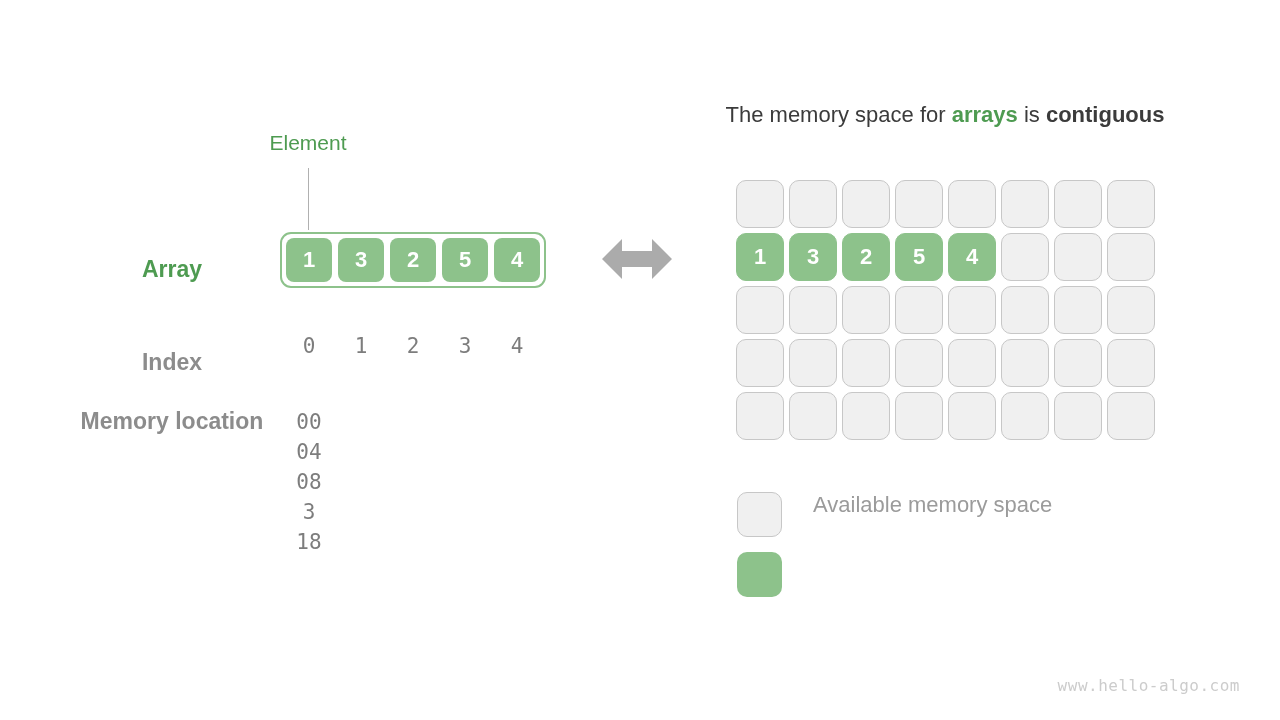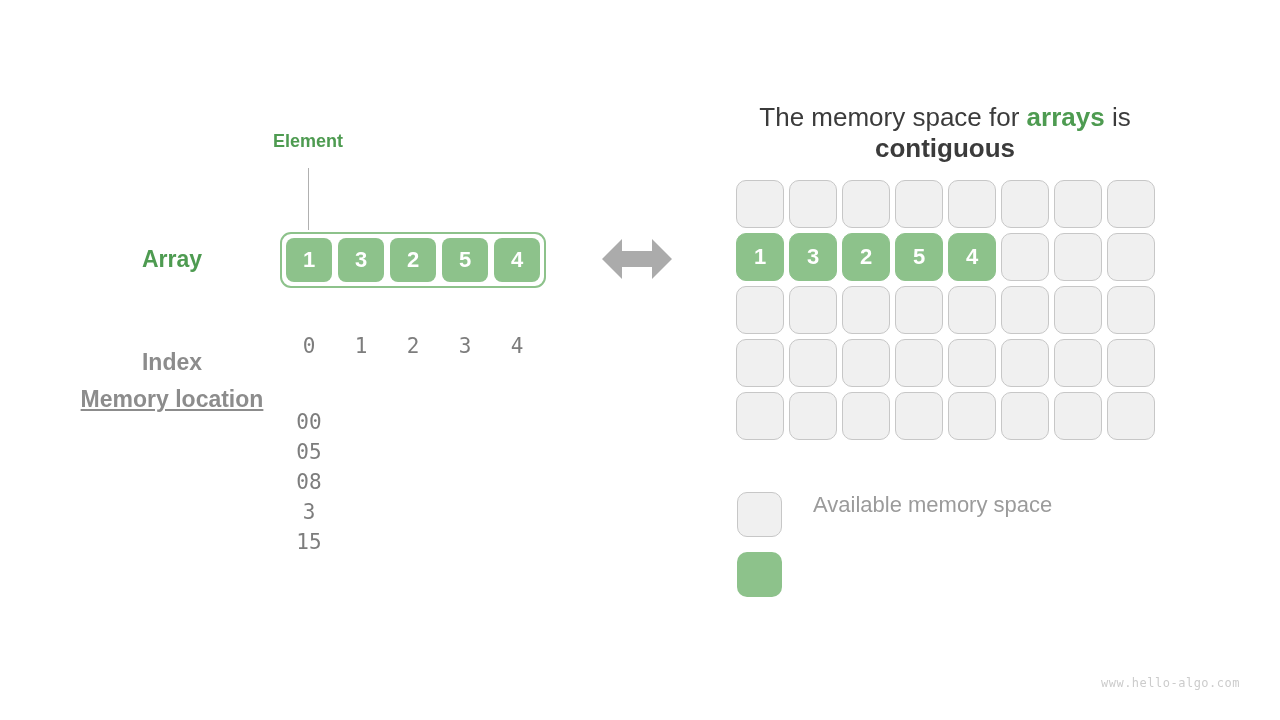--- a/index.html
+++ b/index.html
@@ -15,32 +15,32 @@
   html,body{margin:0;padding:0;}
   body{
     width:1280px;height:720px;position:relative;background:#ffffff;
     font-family:"Liberation Sans", sans-serif;overflow:hidden;
   }
   .mono{font-family:"DejaVu Sans Mono", monospace;}
 
   
   .element-label{
     position:absolute;left:238px;top:131px;width:140px;text-align:center;
-    font-size:18px;font-weight:bold;color:var(--green-text);
+    font-size:21px;font-weight:normal;color:var(--green-text);
   }
   .connector{
     position:absolute;left:308px;top:168px;width:1px;height:62px;background:#b0b0b0;
   }
   .side-label{
     position:absolute;left:32px;width:280px;text-align:center;
     font-size:23px;font-weight:bold;line-height:24px;
   }
-  .array-label{top:247px;color:var(--green-text);}
+  .array-label{top:257px;color:var(--green-text);}
   .index-label{top:350px;color:var(--label-gray);}
-  .memory-label{top:387px;color:var(--label-gray);text-decoration:underline;}
+  .memory-label{top:409px;color:var(--label-gray);}
 
   .array-box{
     position:absolute;left:280px;top:232px;display:inline-flex;gap:6px;
     padding:4px;border:2px solid var(--green-fill);border-radius:11px;background:#fff;
   }
   .acell{
     width:46px;height:44px;border-radius:8px;background:var(--green-fill);
     color:#fff;font-weight:bold;font-size:22px;
     display:flex;align-items:center;justify-content:center;
   }
@@ -48,21 +48,21 @@
   .index-row{top:334px;}
   .memory-row{top:410px;flex-direction:column;}
   .vcell{width:46px;text-align:center;font-size:21px;color:var(--value-gray);}
 
   
   .arrow{position:absolute;left:602px;top:238px;}
 
   
   .title{
     position:absolute;left:688px;top:102px;width:514px;text-align:center;
-    font-size:26px;color:var(--dark-text);
+    font-size:22px;color:var(--dark-text);
   }
   .title .hl{color:var(--green-text);font-weight:bold;}
   .title .b{font-weight:bold;}
 
   .memory-grid{
     position:absolute;left:736px;top:180px;
     display:grid;grid-template-columns:repeat(8,48px);grid-auto-rows:48px;gap:5px;
   }
   .gcell{
     box-sizing:border-box;background:var(--cell-bg);
@@ -75,21 +75,21 @@
   }
 
   .legend{position:absolute;left:737px;top:492px;}
   .legend-item{display:flex;align-items:flex-start;height:45px;margin-bottom:15px;}
   .swatch{width:45px;height:45px;border-radius:10px;box-sizing:border-box;flex:none;}
   .swatch.available{background:var(--cell-bg);border:1.5px solid var(--cell-border);}
   .swatch.alloc{background:var(--green-fill);}
   .legend-label{margin-left:31px;font-size:22px;color:var(--legend-gray);white-space:nowrap;}
 
   .watermark{
-    position:absolute;right:40px;top:676px;font-size:12px;color:#cccccc;letter-spacing:0.5px;
+    position:absolute;right:40px;top:676px;font-size:16px;color:#cccccc;letter-spacing:0.5px;
   }
 </style>
 </head>
 <body>
 
 <div class="element-label">Element</div>
 
 <div class="connector"></div>
 
 <div class="side-label array-label">Array</div>
@@ -109,24 +109,24 @@
     <div class="vcell">1</div>
     <div class="vcell">2</div>
     <div class="vcell">3</div>
     <div class="vcell">4</div>
   </div>
 
 <div class="side-label memory-label">Memory location</div>
 
 <div class="value-row memory-row mono">
     <div class="vcell">00</div>
-    <div class="vcell">05</div>
+    <div class="vcell">04</div>
     <div class="vcell">08</div>
     <div class="vcell">3</div>
-    <div class="vcell">15</div>
+    <div class="vcell">18</div>
   </div>
 
 <div class="arrow">
   <svg width="70" height="42" viewBox="0 0 70 42">
     <polygon fill="#ababab" points="0,21 20,1 20,13 50,13 50,1 70,21 50,41 50,29 20,29 20,41"></polygon>
   </svg>
 </div>
 
 <div class="title"><span>The memory space for </span><span class="hl">arrays</span><span> is </span><span class="b">contiguous</span></div>
 

